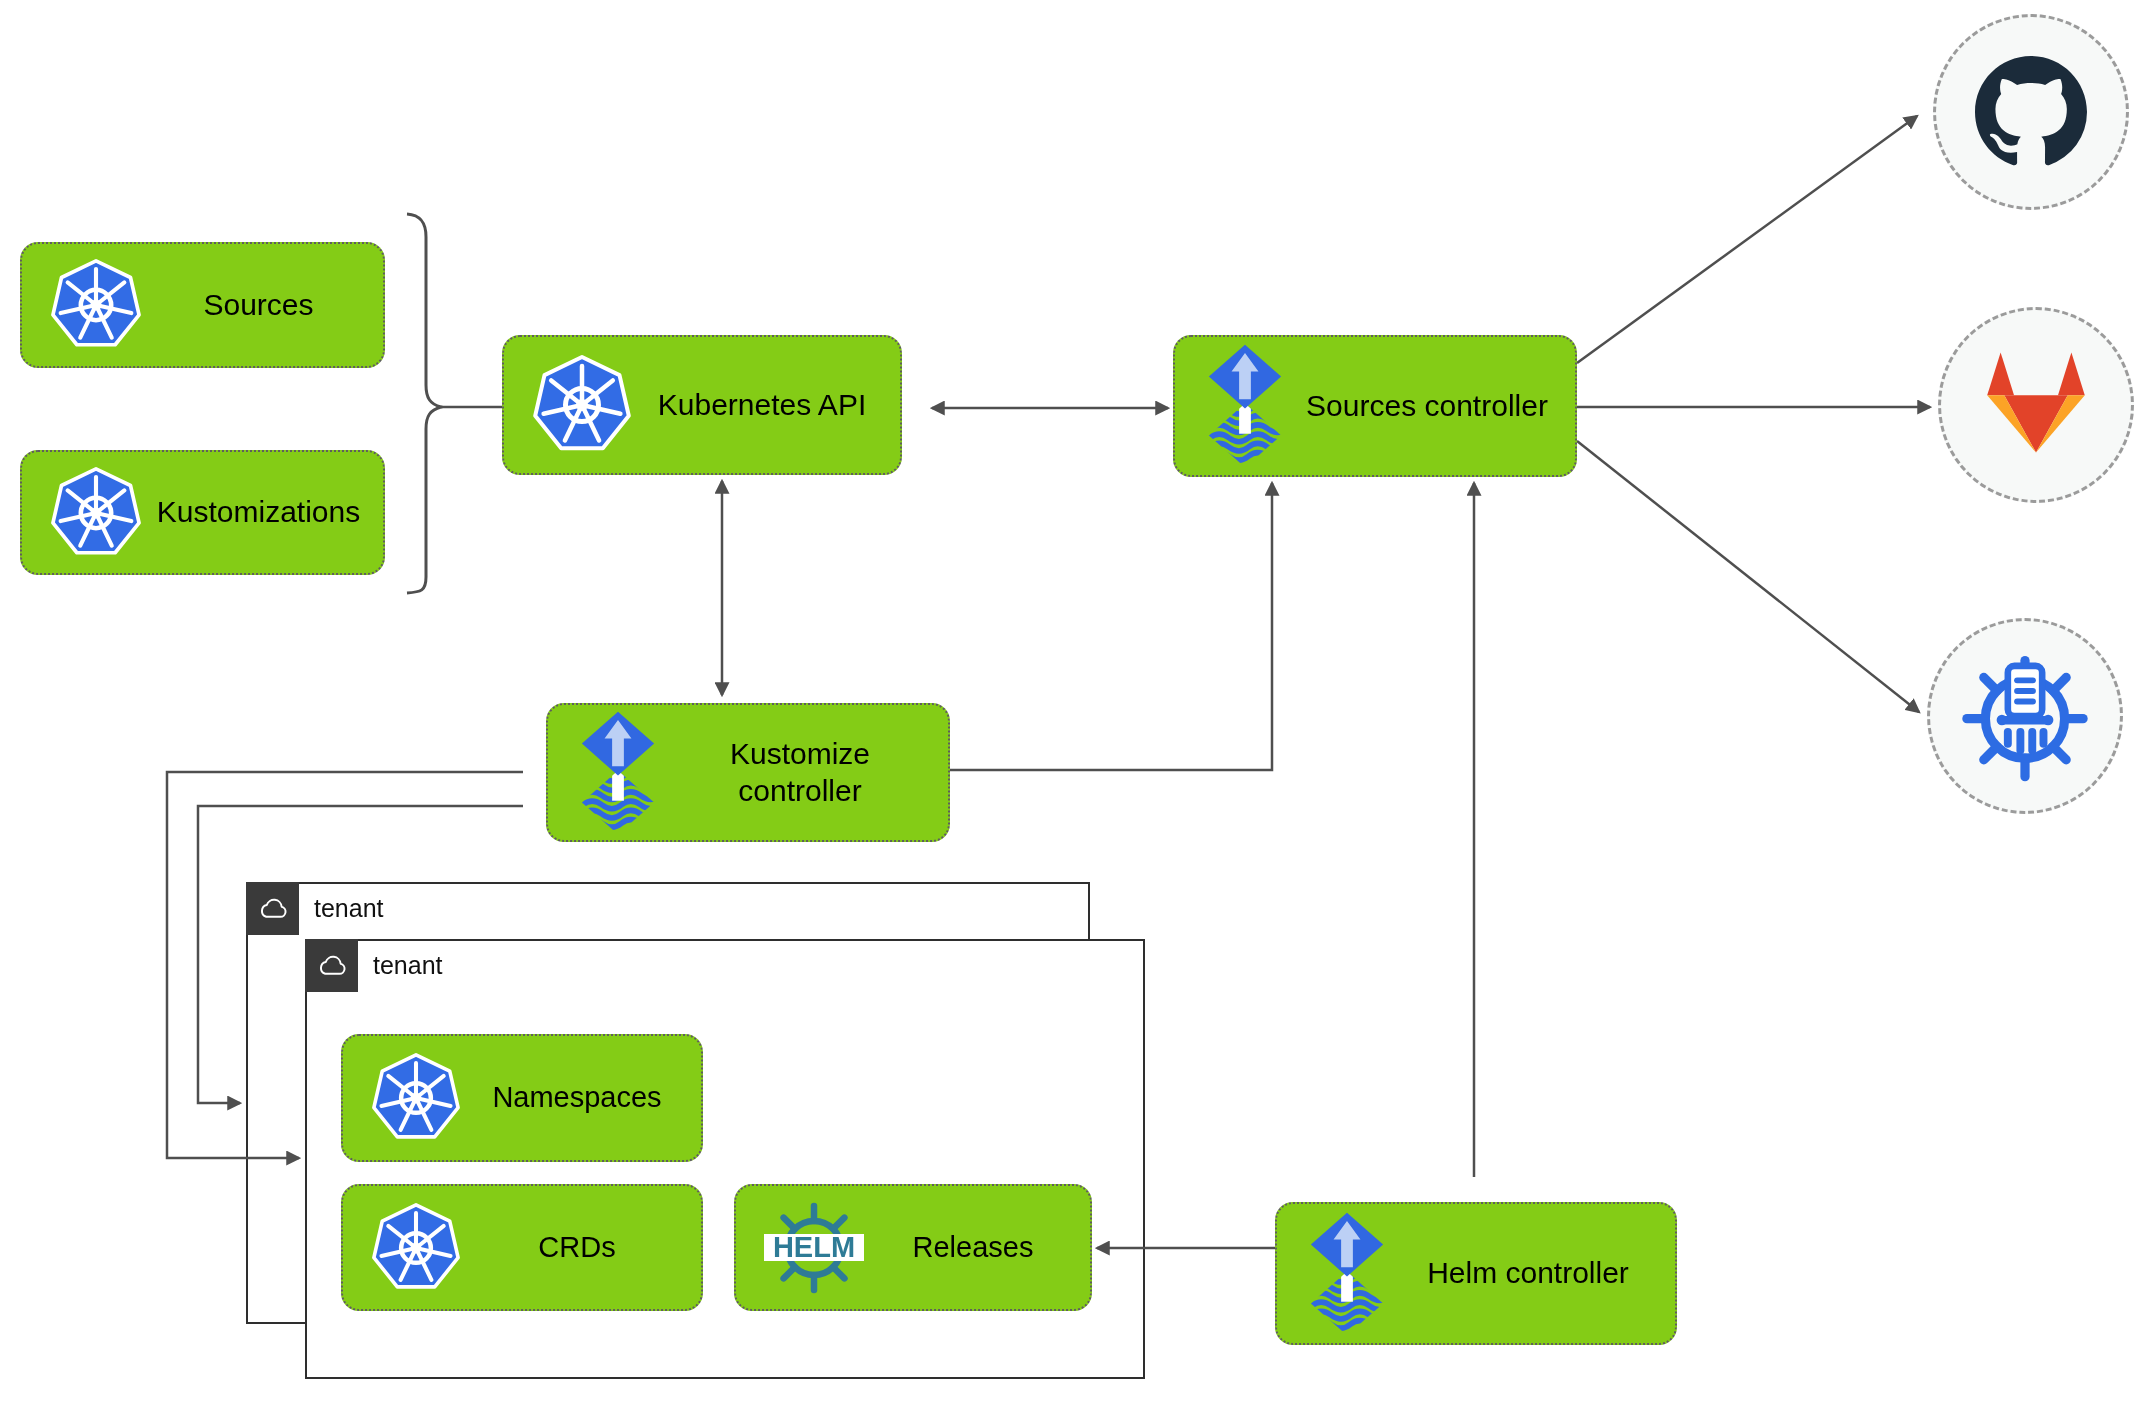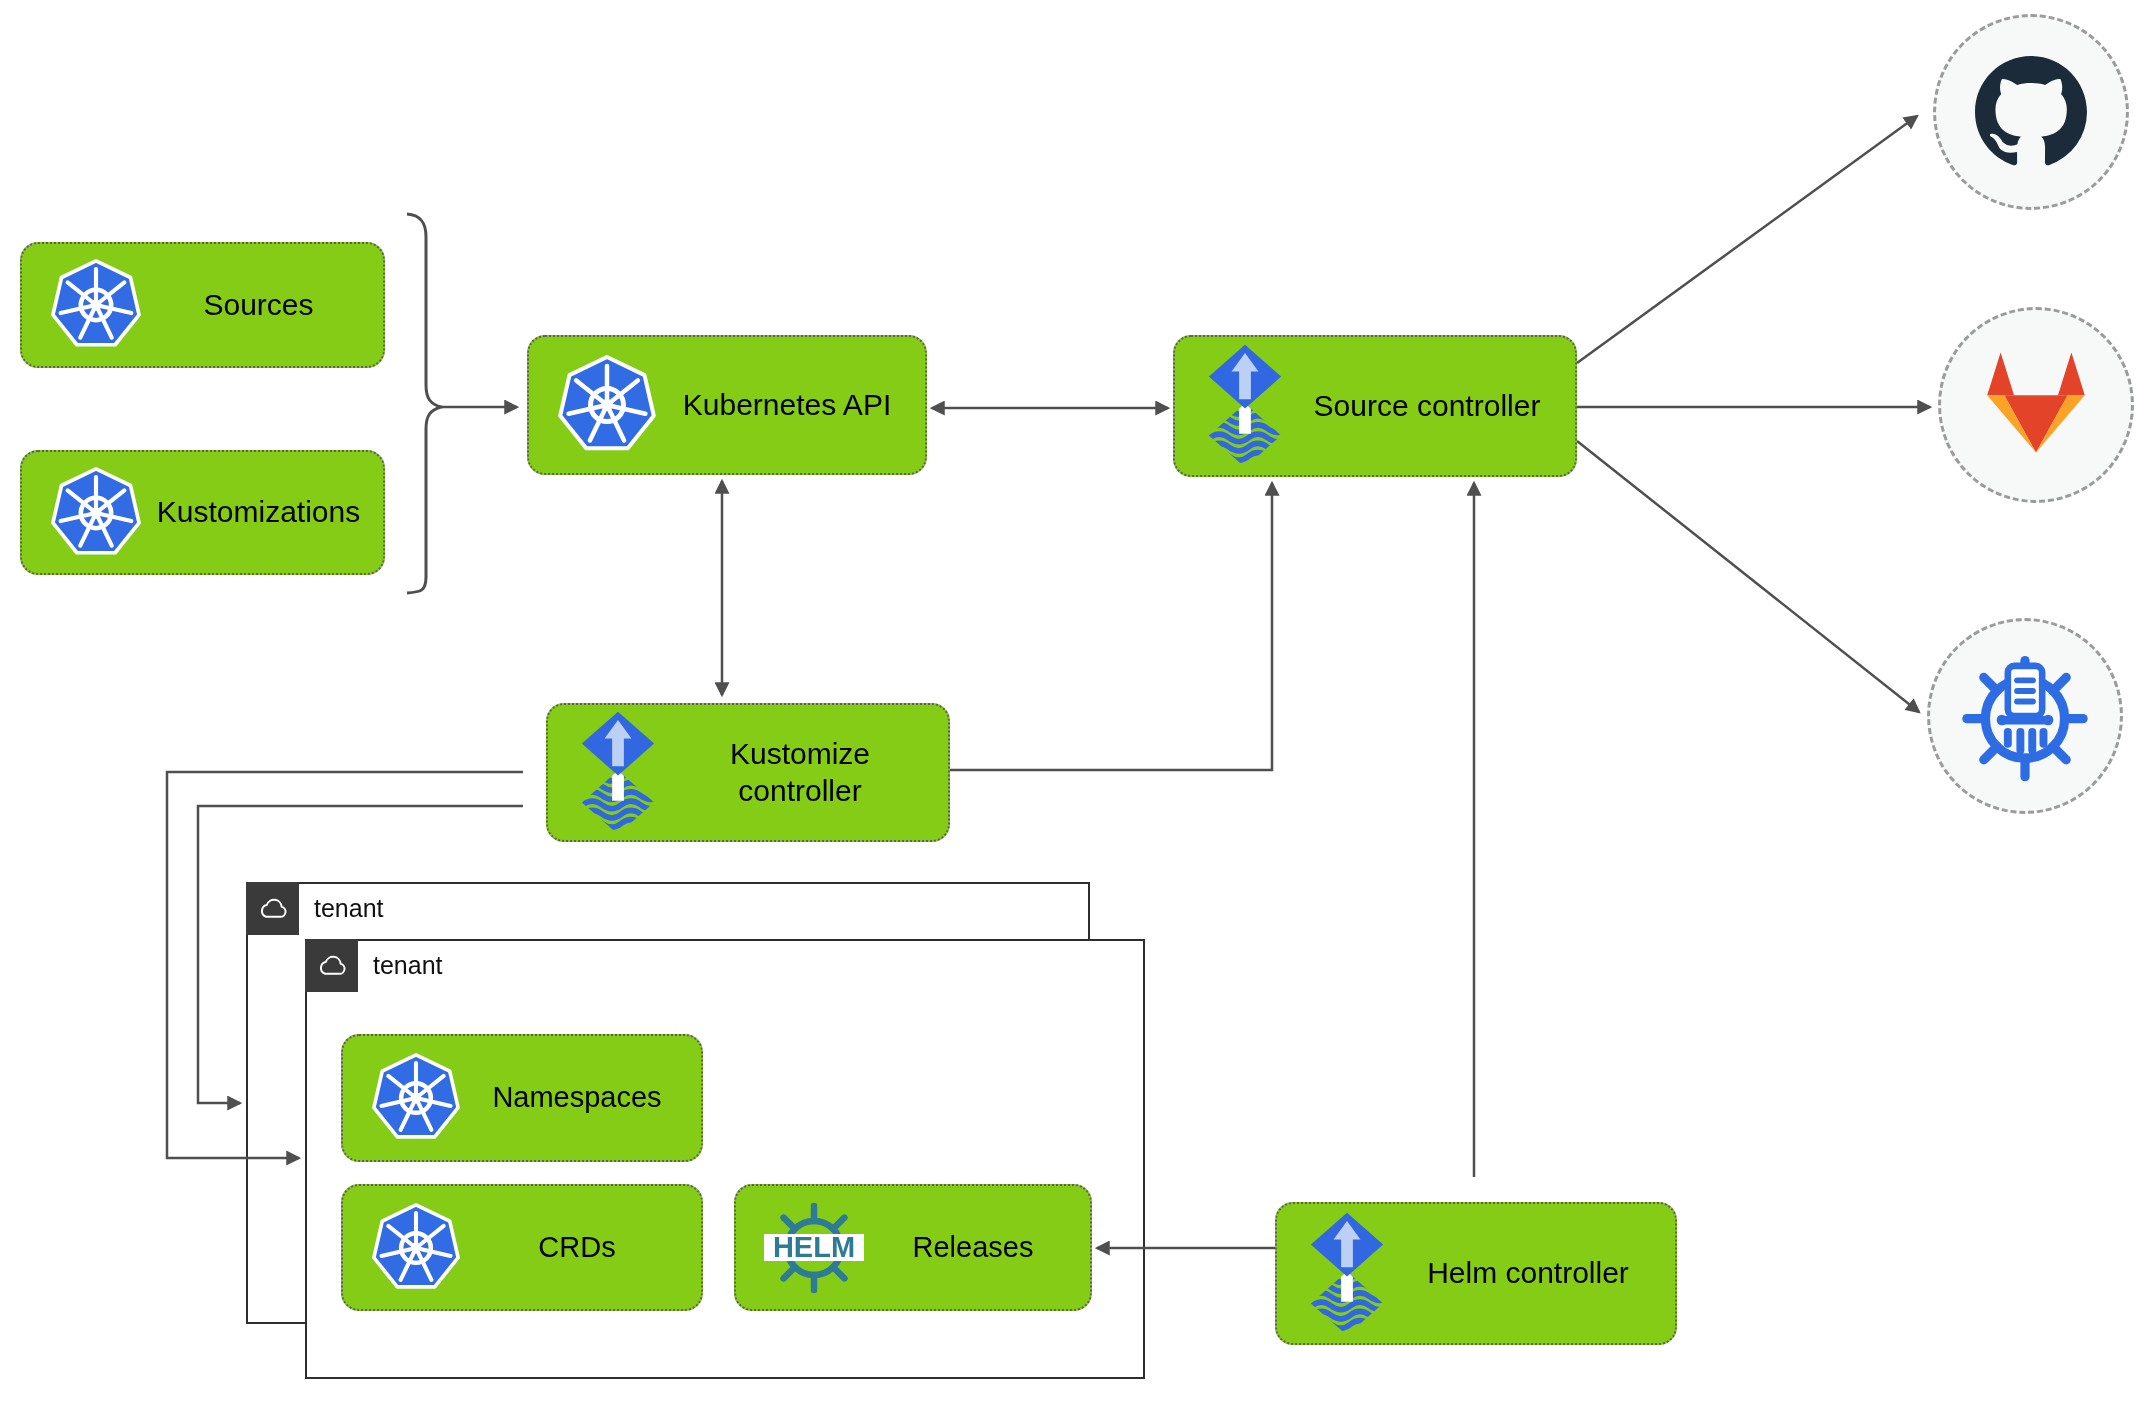--- a/index.html
+++ b/index.html
@@ -232,36 +232,36 @@
 
   <div class="box" style="left:20px;top:450px;width:365px;height:125px">
     <span class="icon-wrap">
       <svg width="92" height="96">
           <use href="#icon-k8s"></use>
         </svg>
       </span>
     <span class="label">Kustomizations</span>
   </div>
 
-  <div class="box" style="left:527px;top:335px;width:400px;height:140px">
+  <div class="box" style="left:502px;top:335px;width:400px;height:140px">
     <span class="icon-wrap">
       <svg width="100" height="104">
           <use href="#icon-k8s"></use>
         </svg>
       </span>
     <span class="label">Kubernetes API</span>
   </div>
 
   <div class="box" style="left:1173px;top:335px;width:404px;height:142px">
     <span class="icon-wrap">
       <svg width="84" height="126">
           <use href="#icon-flux"></use>
         </svg>
       </span>
-    <span class="label">Source controller</span>
+    <span class="label">Sources controller</span>
   </div>
 
   <div class="box" style="left:546px;top:703px;width:404px;height:139px">
     <span class="icon-wrap">
       <svg width="84" height="126">
           <use href="#icon-flux"></use>
         </svg>
       </span>
     <span class="label">Kustomize controller</span>
   </div>

